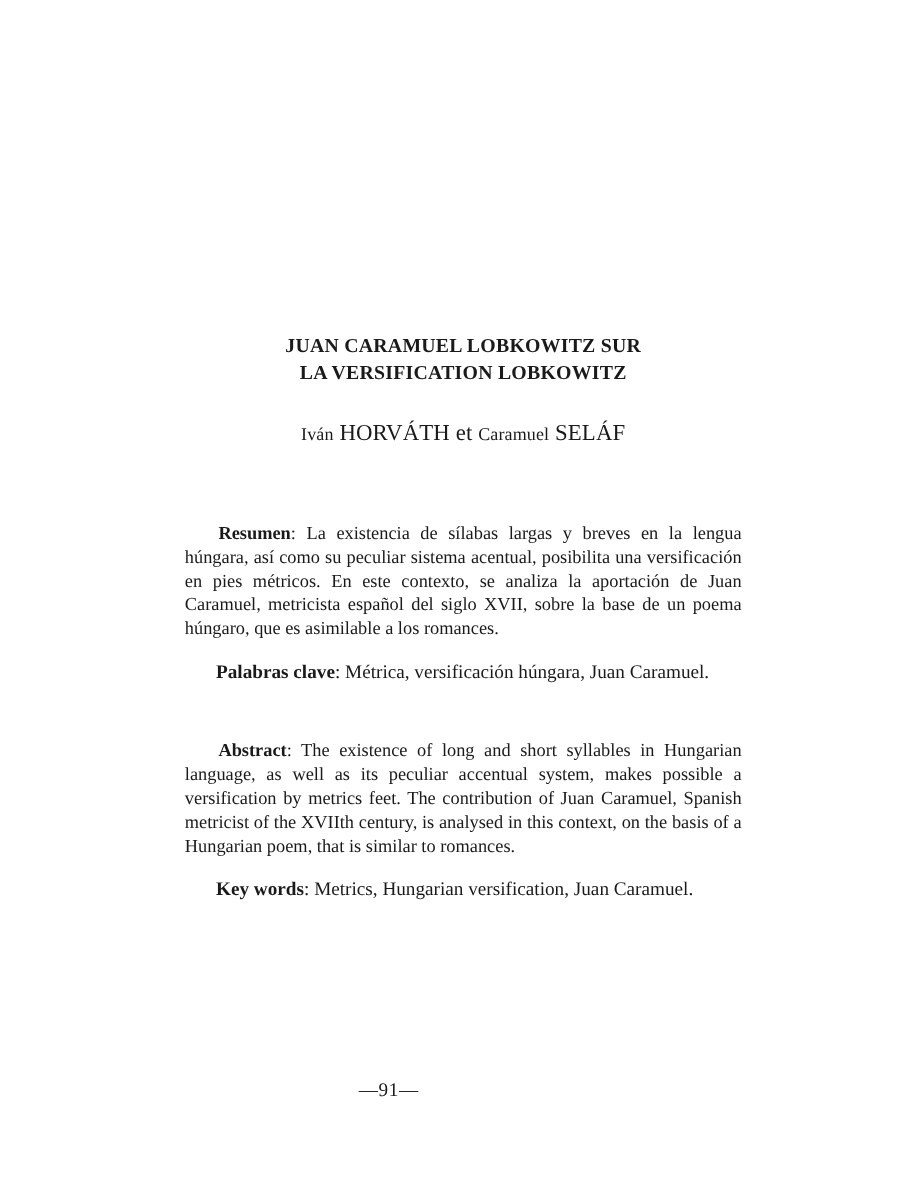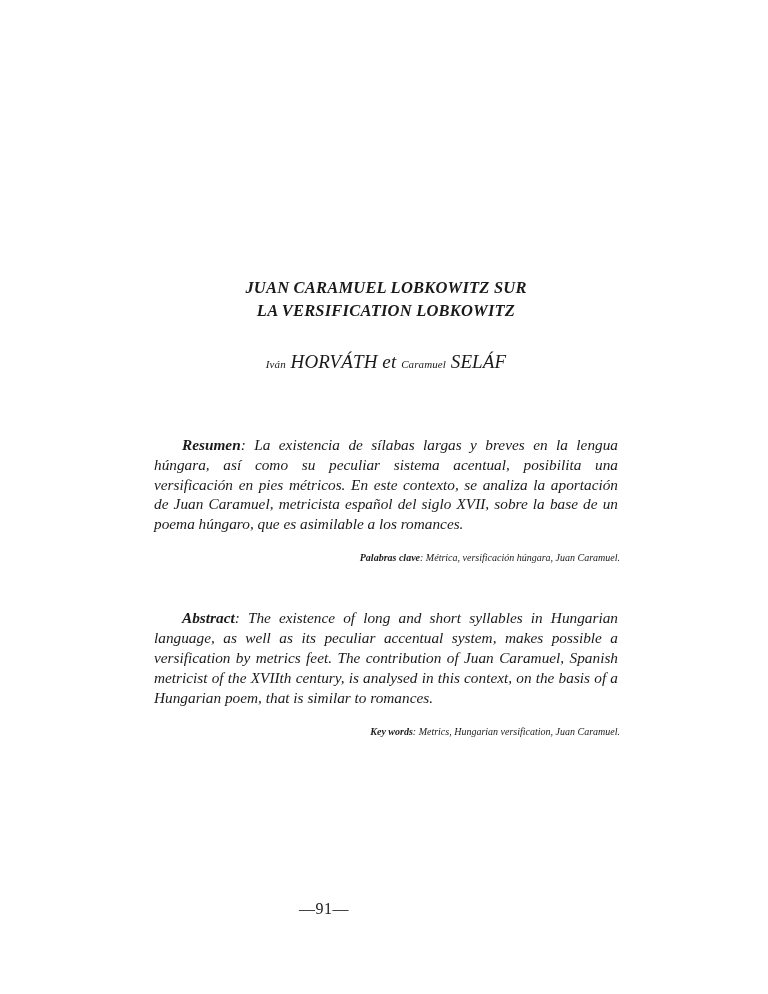--- a/index.html
+++ b/index.html
@@ -21,21 +21,20 @@
     top: 0;
     width: 768px;
     height: 994px;
     box-sizing: border-box;
   }
   .content {
     position: absolute;
     left: 152px;
     top: 276px;
     width: 468px;
-    font-style: italic;
   }
   .title {
     text-align: center;
     font-weight: bold;
     font-size: 16.5px;
     letter-spacing: 0.2px;
     line-height: 1.42;
     margin: 0 auto;
     width: 400px;
   }
@@ -43,40 +42,40 @@
     display: block;
   }
   .authors {
     text-align: center;
     margin-top: 28px;
     font-size: 19px;
     letter-spacing: 0.1px;
     white-space: nowrap;
   }
   .authors .sc {
-    font-size: 11px;
+    font-size: 15px;
   }
   .abstract-block {
     margin-top: 62px;
   }
   .abstract-block.second {
     margin-top: 44px;
   }
   p.just {
     text-align: justify;
     font-size: 15.3px;
     line-height: 1.30;
     margin: 2px;
     text-indent: 28px;
     -webkit-hyphens: none;
     hyphens: none;
   }
   p.keywords {
-    text-align: right;
-    font-size: 10px;
+    text-align: left;
+    font-size: 16px;
     line-height: 1.30;
     margin: 17px 0 0 0;
     text-indent: 28px;
   }
   .lead {
     font-weight: bold;
   }
   .folio {
     position: absolute;
     left: 0;

